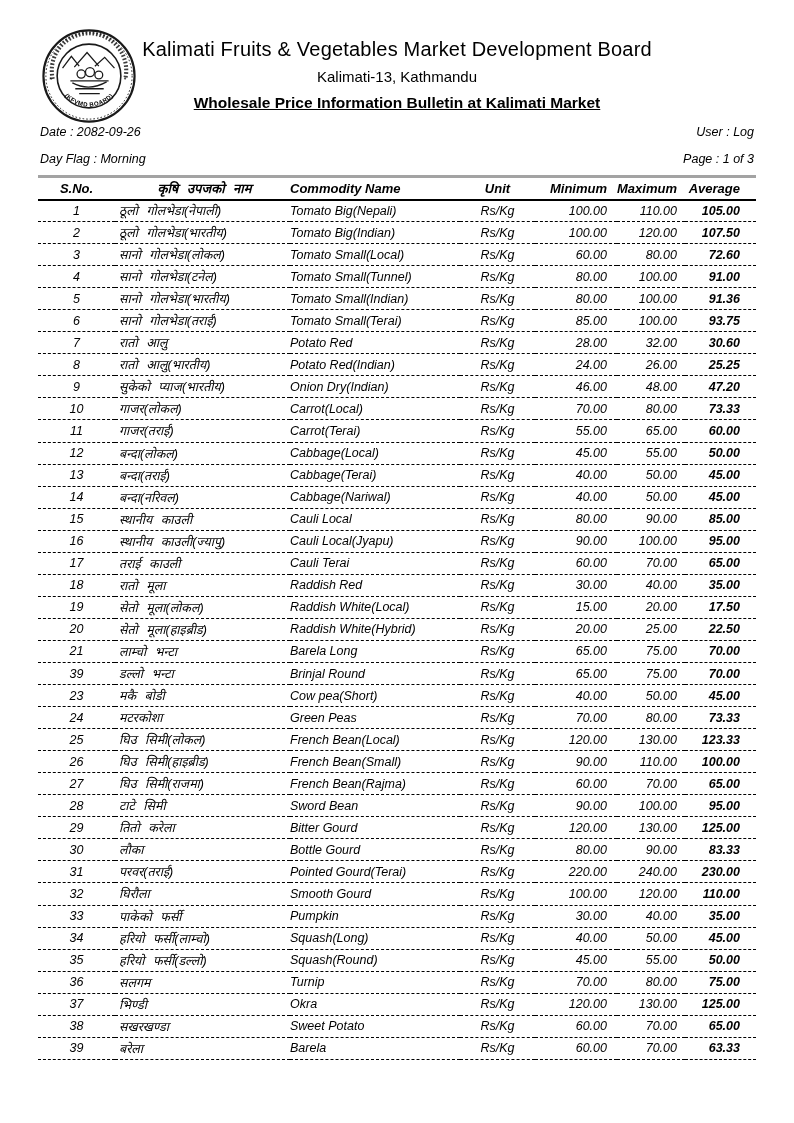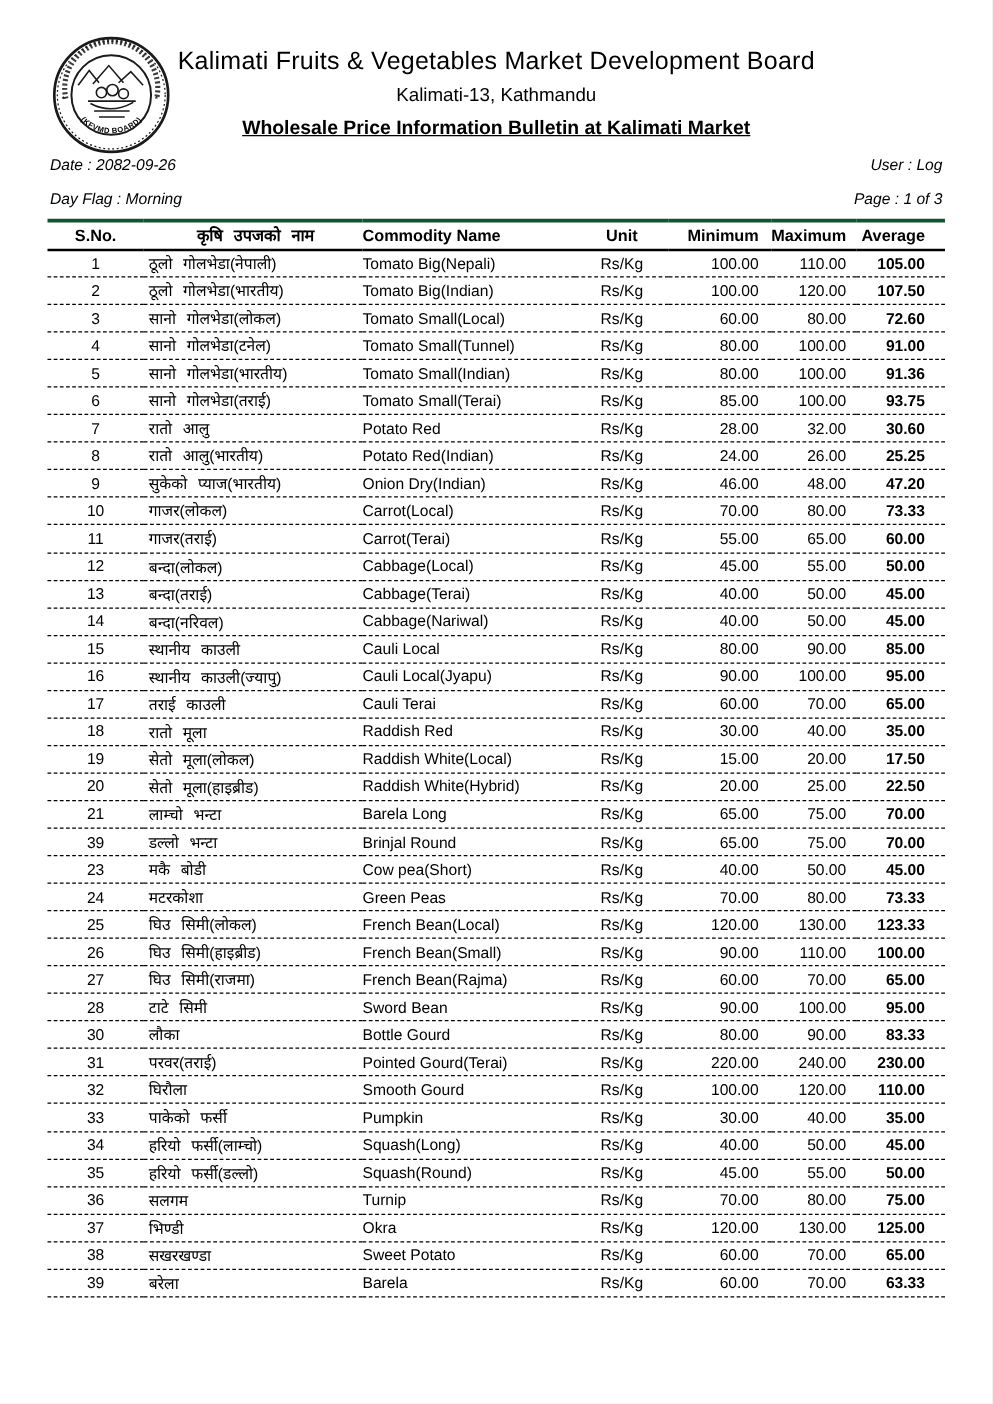--- a/index.html
+++ b/index.html
@@ -31,21 +31,22 @@
     font-style: italic;
   }
   .meta.first  { margin-top: 13px; }
   .meta.second { margin-top: 13px; }
 
   table.price-table {
     border-collapse: collapse;
     table-layout: fixed;
     width: 718px;
     margin: 9px 0 0 38px;
-    border-top: 3px solid #14532d;
+    border-top: 3px solid #a3a3a3;
+    font-style: italic;
   }
   .price-table thead th {
     height: 23px;
     border-bottom: 2px solid #000;
     font-size: 13px; font-weight: bold;
     white-space: nowrap; overflow: hidden;
   }
   .price-table tbody td {
     height: 22.05px;
     border-bottom: 1px dashed #000;
@@ -378,20 +379,29 @@
         <tr>
           <td class="col-sno">28</td>
           <td class="col-nep">टाटे सिमी</td>
           <td class="col-eng">Sword Bean</td>
           <td class="col-unit">Rs/Kg</td>
           <td class="col-min">90.00</td>
           <td class="col-max">100.00</td>
           <td class="col-avg">95.00</td>
         </tr>
         <tr>
+          <td class="col-sno">29</td>
+          <td class="col-nep">तितो करेला</td>
+          <td class="col-eng">Bitter Gourd</td>
+          <td class="col-unit">Rs/Kg</td>
+          <td class="col-min">120.00</td>
+          <td class="col-max">130.00</td>
+          <td class="col-avg">125.00</td>
+        </tr>
+        <tr>
           <td class="col-sno">30</td>
           <td class="col-nep">लौका</td>
           <td class="col-eng">Bottle Gourd</td>
           <td class="col-unit">Rs/Kg</td>
           <td class="col-min">80.00</td>
           <td class="col-max">90.00</td>
           <td class="col-avg">83.33</td>
         </tr>
         <tr>
           <td class="col-sno">31</td>

